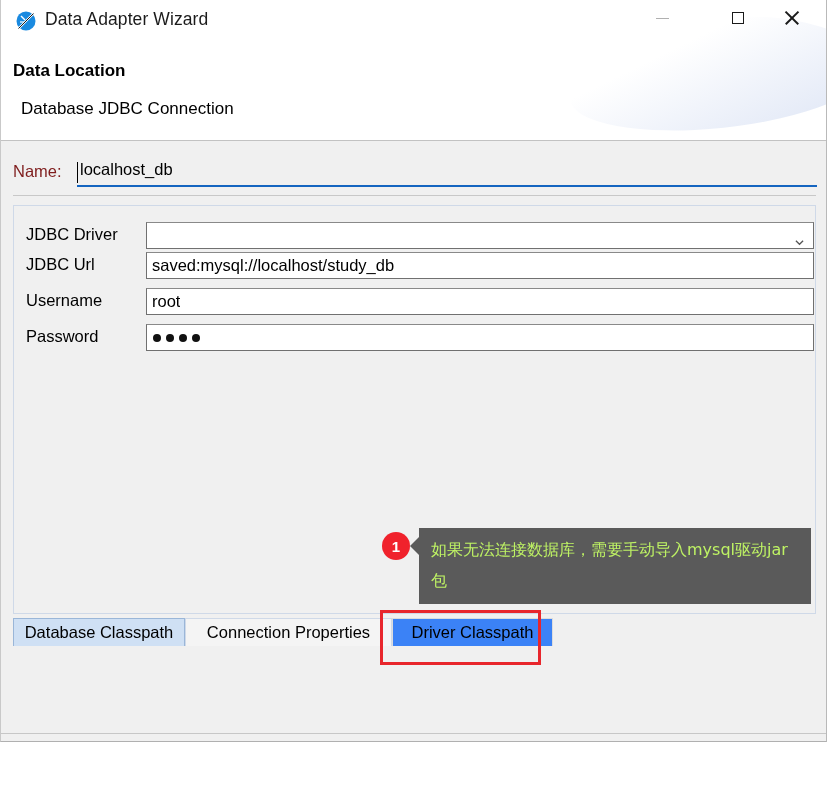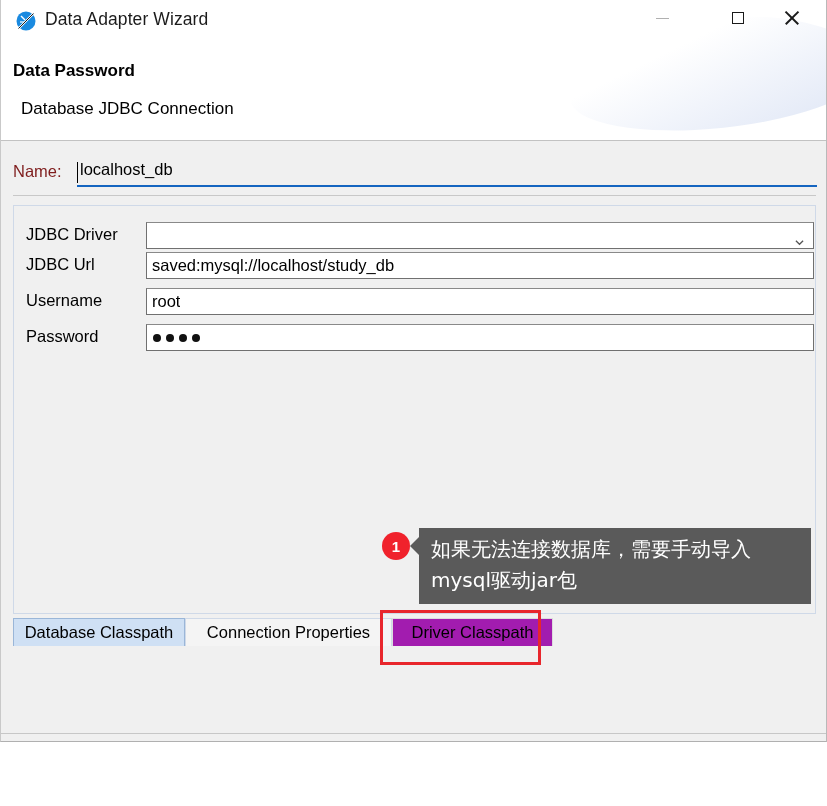--- a/index.html
+++ b/index.html
@@ -262,21 +262,21 @@
     background: #f4f4f4;
     border: 1px solid #cfd9e8;
     border-bottom: none;
   }
   .tab.selected {
     background: #cfe0f4;
     border-color: #9ab6d8;
   }
   #tab-0 { left: 0px;   width: 172px; }
   #tab-1 { left: 172px; width: 207px; }
-  #tab-2 { left: 379px; width: 161px; background:#a21caf; border-color:#dcdcdc; }
+  #tab-2 { left: 379px; width: 161px; background:#3b82f6; border-color:#dcdcdc; }
 
   
   #red-box {
     position: absolute;
     left: 379px; top: 610px;
     width: 161px; height: 55px;
     box-sizing: border-box;
     border: 3px solid #e8262c;
     pointer-events: none;
   }
@@ -288,23 +288,23 @@
     width: 392px;
     height: 76px;
     background: #5a5a5a;
     color: #ffffff;
     z-index: 40;
   }
   #callout-text {
     position: absolute;
     left: 12px; top: 6px;
     width: 372px;
-    font-size: 20px;
+    font-size: 16px;
     line-height: 31px;
-    color: #ffffff;
+    color: #bef264;
     font-family: "DejaVu Sans", "Liberation Sans", sans-serif;
   }
   #callout-tail {
     position: absolute;
     left: 409px; top: 536px;
     width: 0; height: 0;
     border-top: 10px solid transparent;
     border-bottom: 10px solid transparent;
     border-right: 10px solid #5a5a5a;
     z-index: 41;
@@ -362,21 +362,21 @@
     <div class="win-btn" id="btn-min">
       <span class="glyph-min"></span>
     </div>
     <div class="win-btn" id="btn-max">
       <span class="glyph-max"></span>
     </div>
     <div class="win-btn" id="btn-close">
       <span class="glyph-close"></span>
     </div>
 
-    <div id="header-title">Data Password</div>
+    <div id="header-title">Data Location</div>
     <div id="header-sub">Database JDBC Connection</div>
   </div>
 
   <div id="header-rule"></div>
 
   <div id="body-area"></div>
 
   <div id="name-label">Name:</div>
   <div id="name-field">
     <div id="name-caret"></div>

